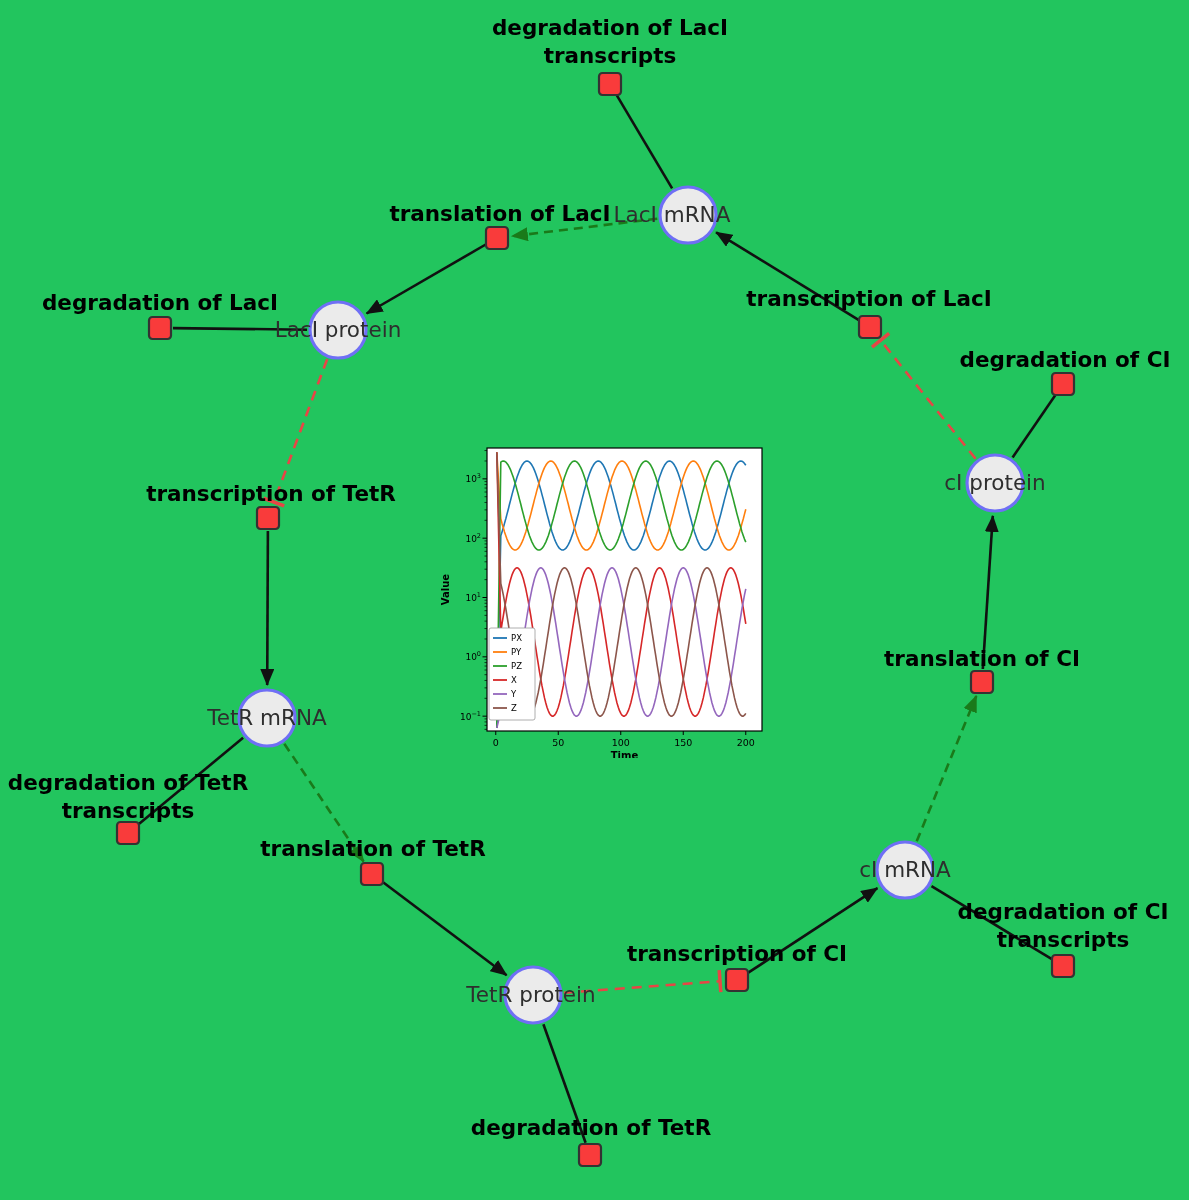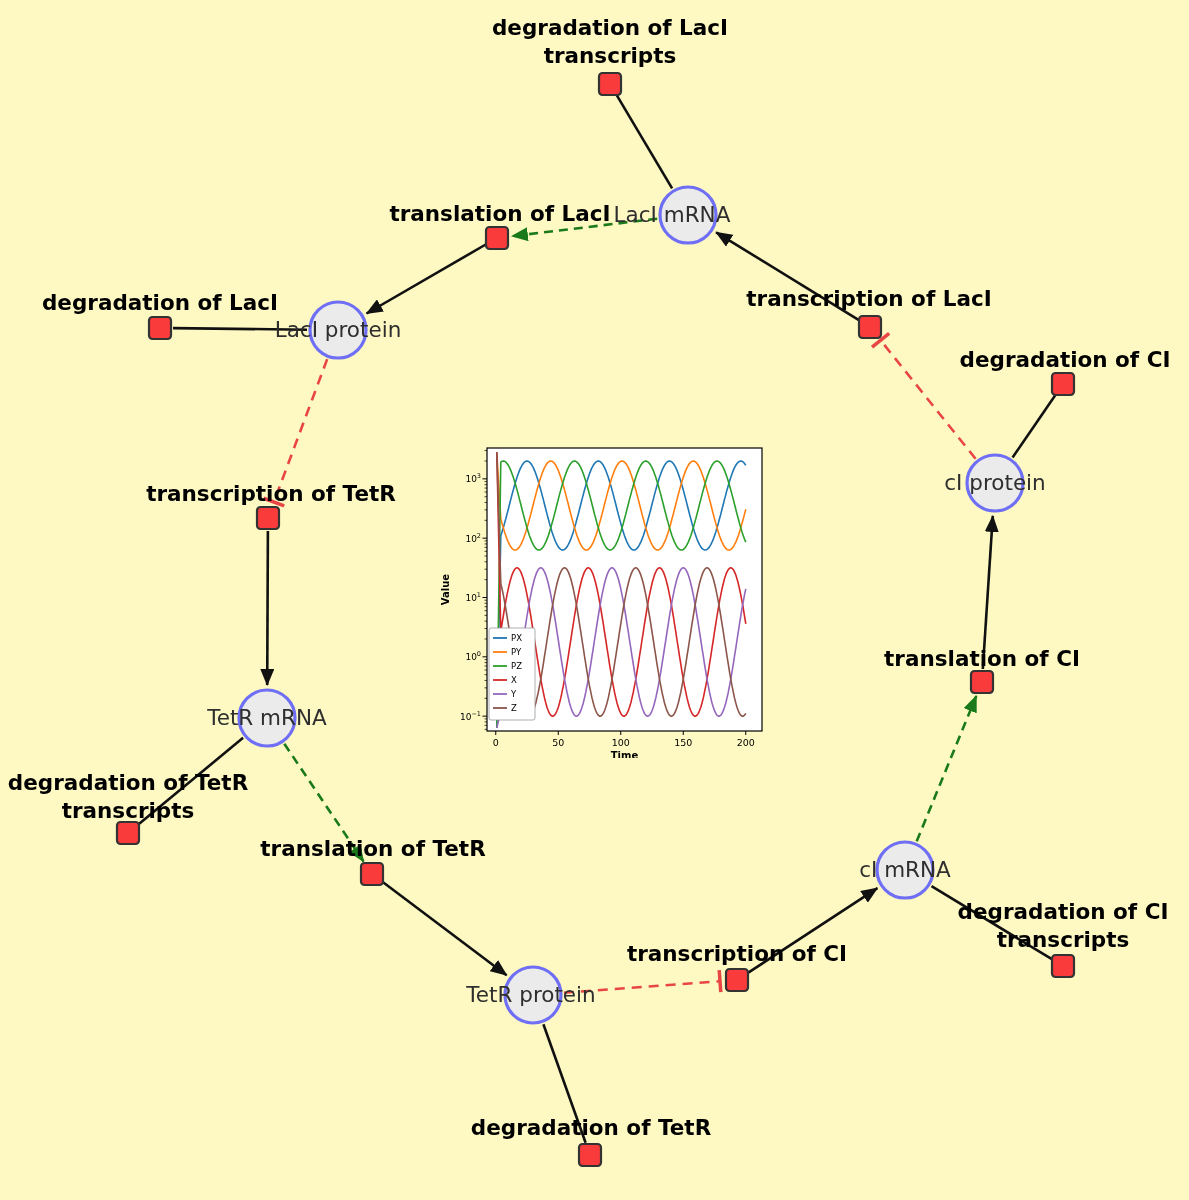--- a/index.html
+++ b/index.html
@@ -1,17 +1,17 @@
 <!DOCTYPE html>
 <html><head>
 <meta charset="utf-8">
 <style>
   html,body{margin:0;padding:0;background:#ffffff;}
   #canvas{position:relative;width:1189px;height:1200px;overflow:hidden;
-          font-family:"DejaVu Sans",sans-serif;background:#fef9c3;}
+          font-family:"DejaVu Sans",sans-serif;background:#22c55e;}
   #network-svg{position:absolute;left:0;top:0;}
   #chart-svg{position:absolute;left:435px;top:438px;}
   text{user-select:none;}
 </style>
 </head>
 <body>
 
 <div id="canvas">
   <svg id="network-svg" width="1189" height="1200">
       <defs>

